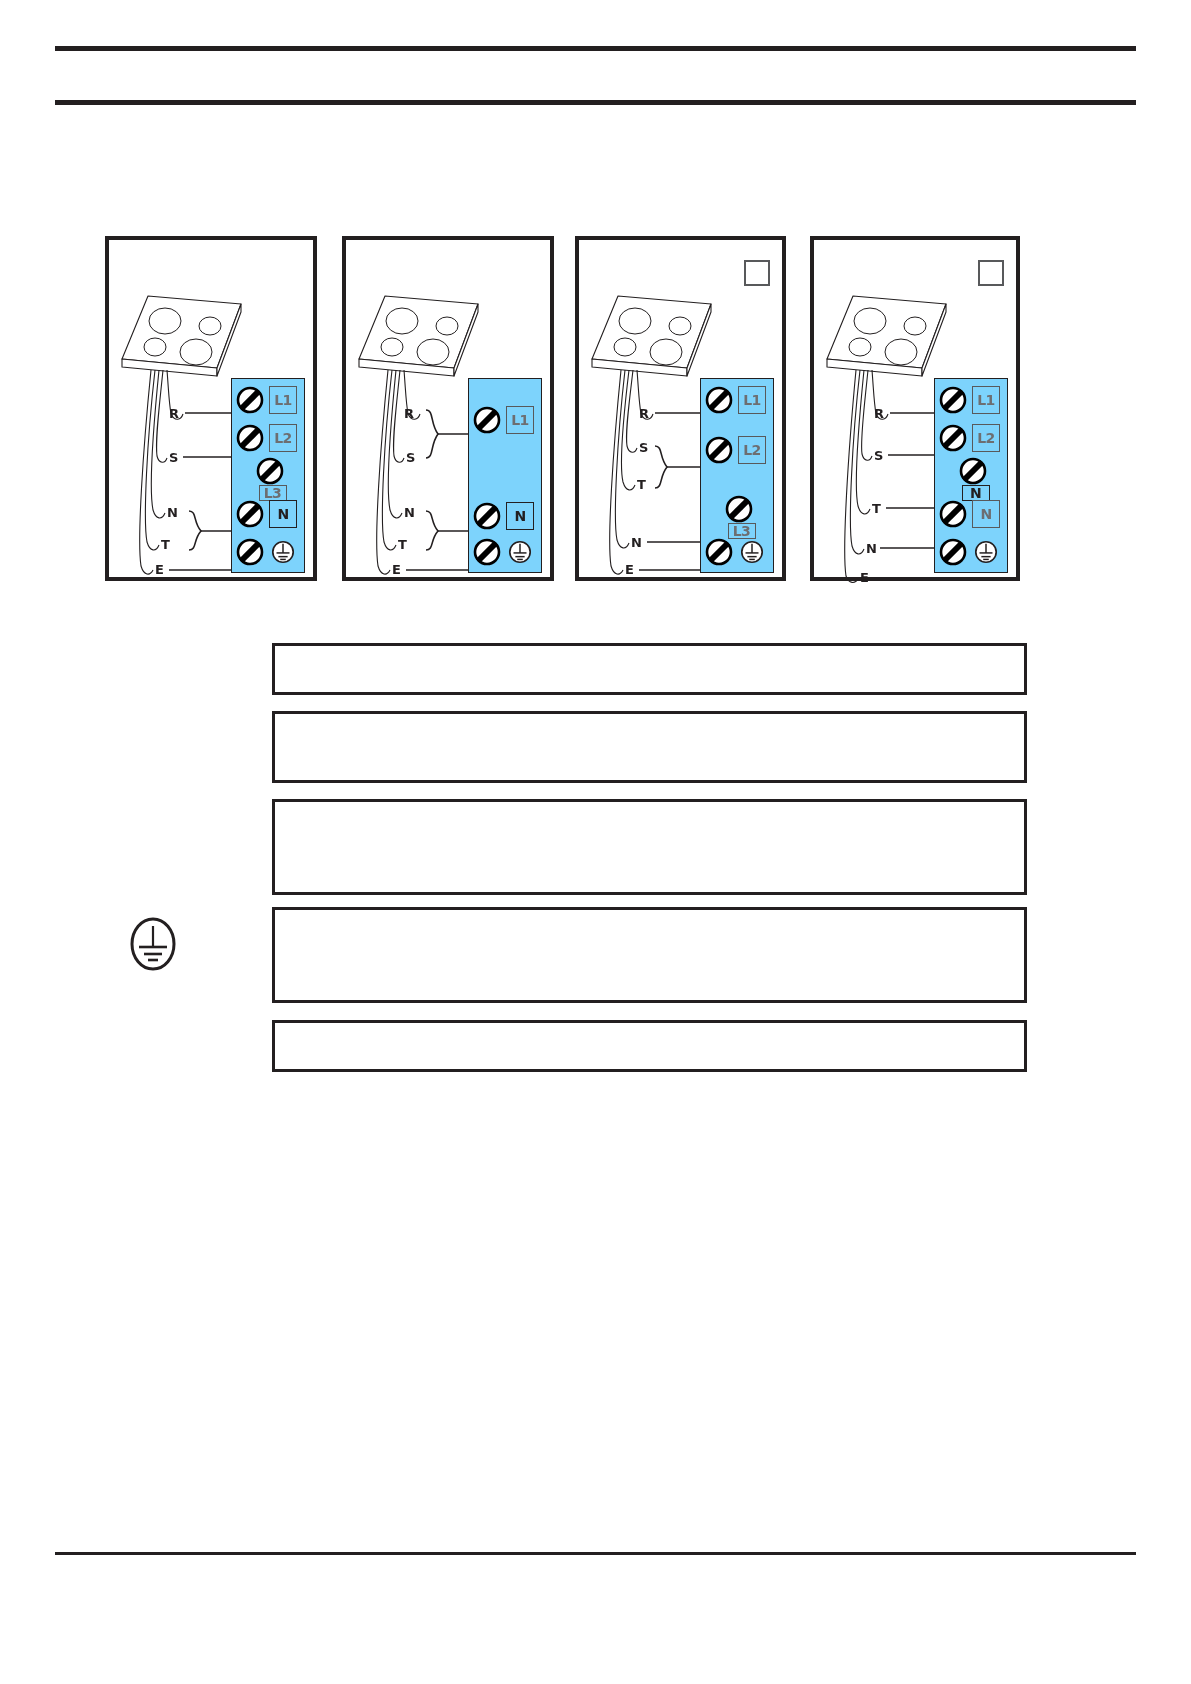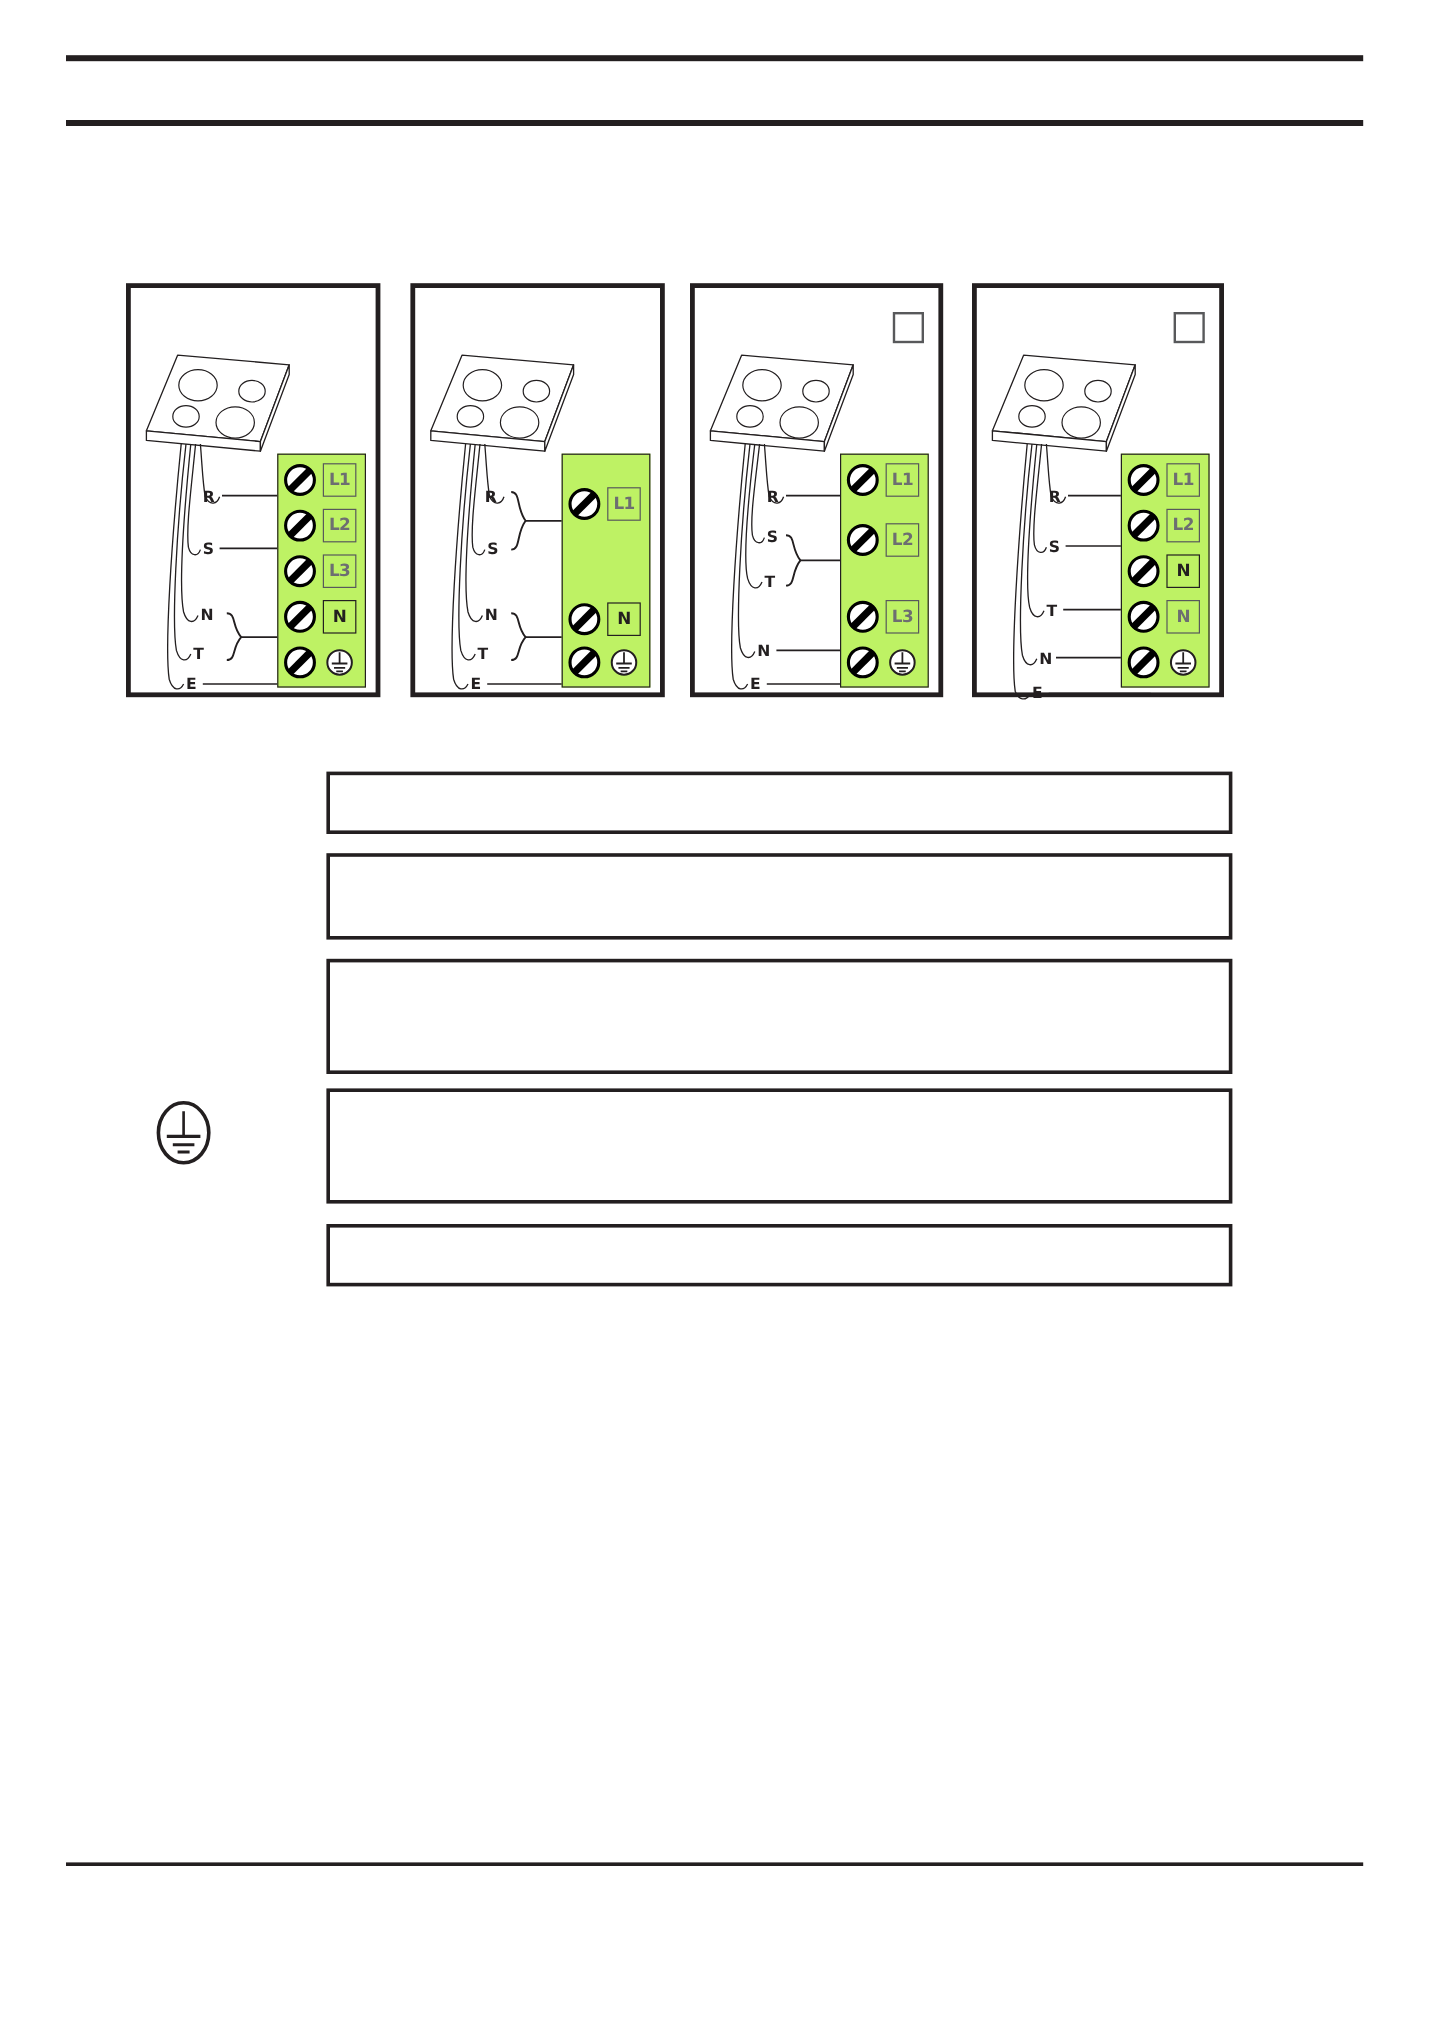--- a/index.html
+++ b/index.html
@@ -83,41 +83,41 @@
     left: 0px;
     top: 130px;
     width: 145px;
     height: 215px;
   }
 
   
   .tblock {
     position: absolute;
     border: 1.6px solid #231f20;
-    background: #bef264;
+    background: #7dd3fc;
     box-sizing: border-box;
   }
   .tblock-5 { right: 8px; top: 138px; width: 74px; height: 195px; }
   .tblock-4 { right: 8px; top: 138px; width: 74px; height: 195px; }
   .tblock-2 { right: 8px; top: 138px; width: 74px; height: 195px; }
 
   .term {
     position: absolute;
     left: 0;
     width: 100%;
     height: 38px;
     display: flex;
     align-items: center;
     justify-content: flex-start;
     box-sizing: border-box;
     padding-left: 4px;
   }
   .term.t0 { top: 2px; }
   .term.t1 { top: 40px; }
-  .term.t2 { top: 78px; }
+  .term.t2 { top: 78px; flex-direction: column; }
   .term.t3 { top: 116px; }
   .term.t4 { top: 154px; }
 
   .screw {
     width: 28px;
     height: 28px;
     flex: 0 0 28px;
     position: relative;
   }
   .lbl-box {

